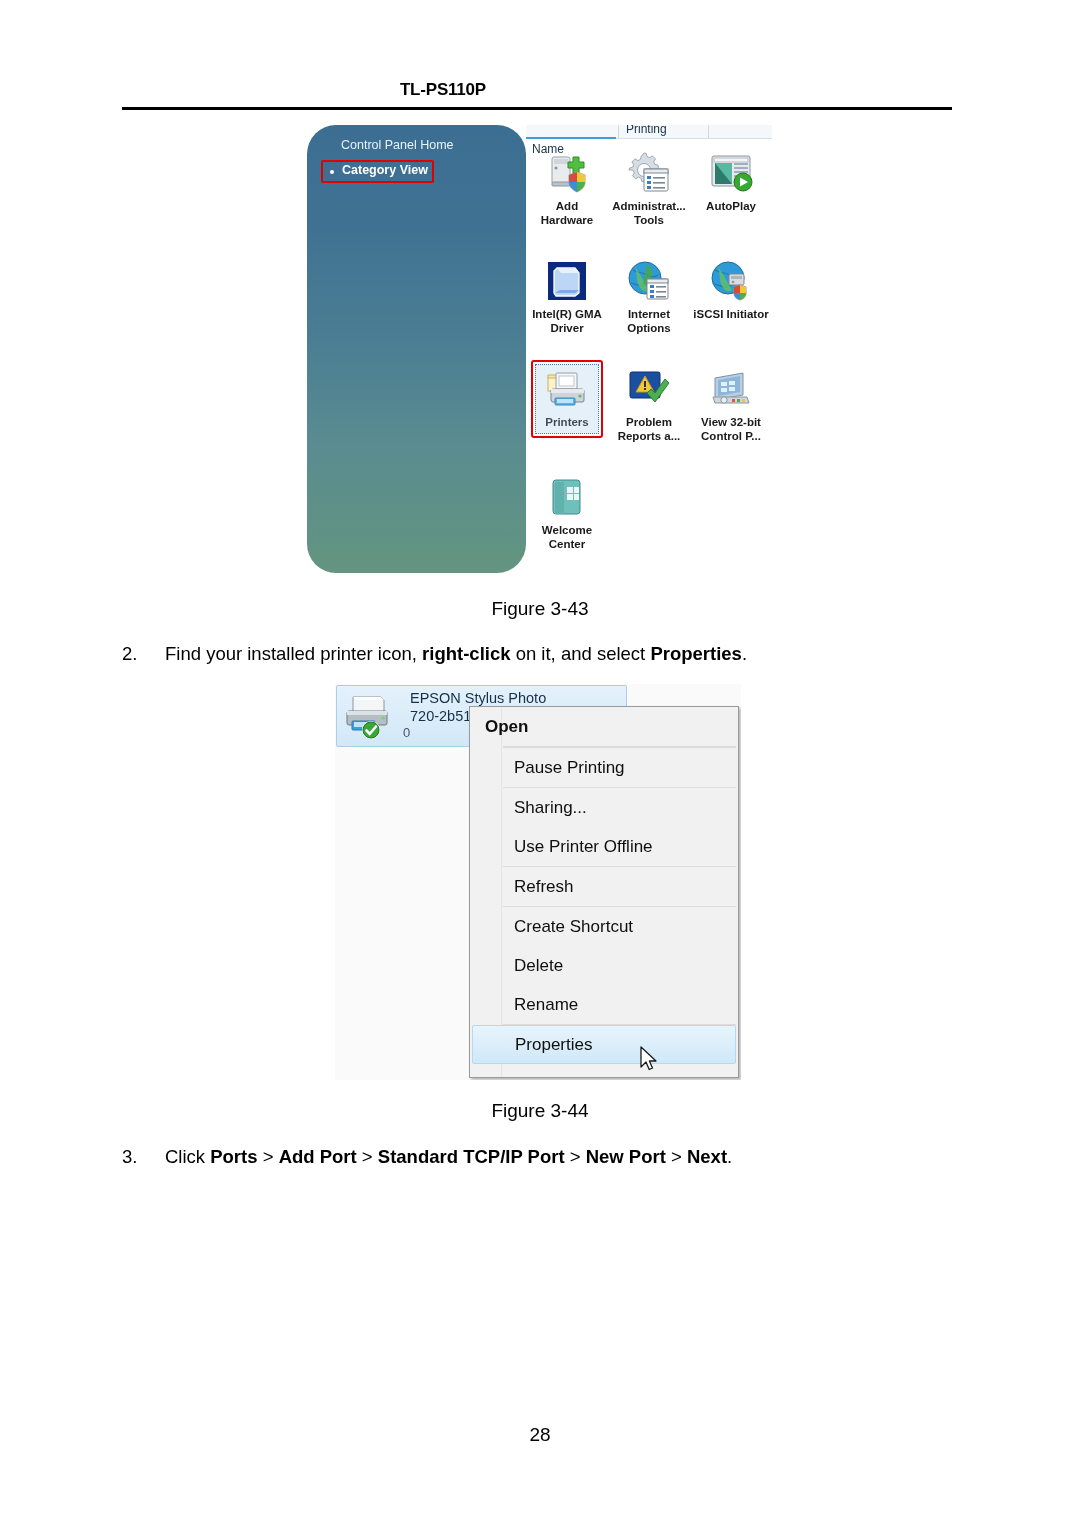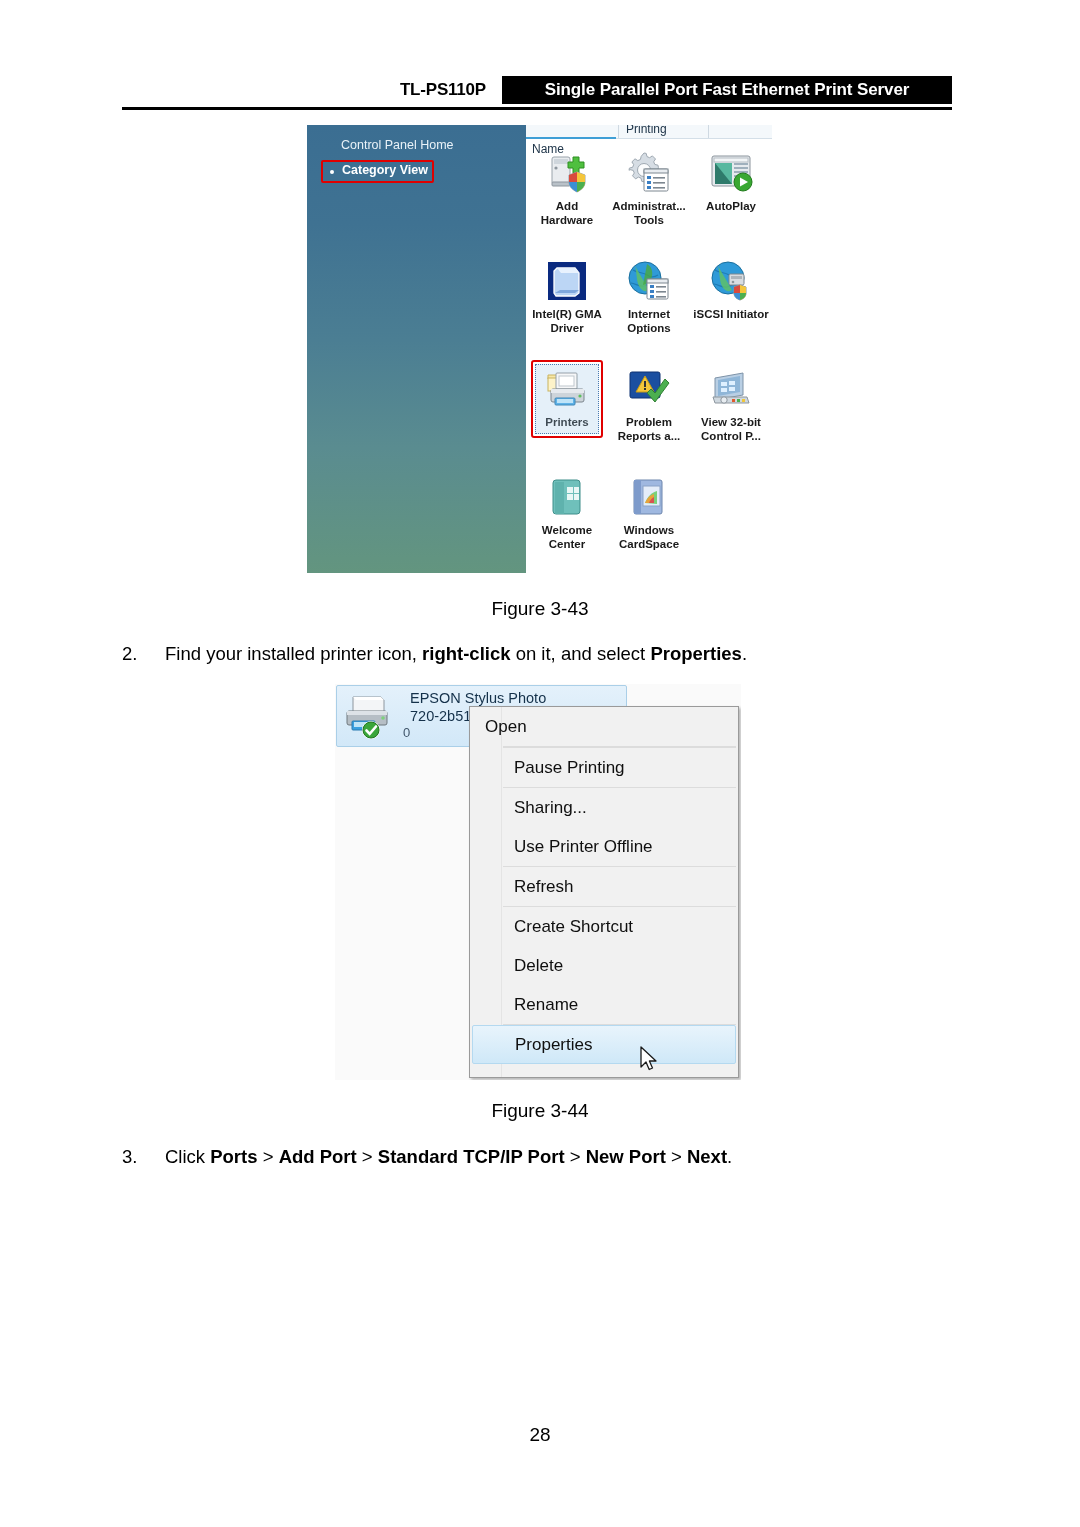--- a/index.html
+++ b/index.html
@@ -70,20 +70,21 @@
     background: #ffffff;
     overflow: hidden;
   }
   .cp-sidebar {
     position: absolute;
     left: 0;
     top: 0;
     width: 219px;
     height: 448px;
     background: linear-gradient(to bottom, #3b6e92 0%, #3f7292 22%, #4b7e93 48%, #5a8c90 72%, #63957f 100%);
+    border-radius: 29px;
   }
   .cp-side-home {
     position: absolute;
     left: 34px;
     top: 13px;
     font-size: 12.5px;
     color: #e9f2f8;
     white-space: nowrap;
   }
   .cp-side-classic-wrap {
@@ -315,21 +316,21 @@
   .ctx-item {
     position: relative;
     height: 39px;
     line-height: 39px;
     padding-left: 44px;
     font-size: 17px;
     color: #0f0f0f;
     white-space: nowrap;
     box-sizing: border-box;
   }
-  .ctx-item.bold { font-weight: normal; padding-left: 15px; }
+  .ctx-item.bold { font-weight: bold; padding-left: 15px; }
   .ctx-sep {
     height: 1px;
     margin: 0 2px 0 33px;
     background: #dcdcdc;
   }
   .ctx-item.hover {
     background: linear-gradient(to bottom, #e8f4fc 0%, #cfe8f8 100%);
     border: 1px solid #b4d9f0;
     border-radius: 2px;
     margin: 0 2px;
@@ -353,21 +354,20 @@
     text-align: center;
     font-size: 19px;
     color: #000;
   }
 </style>
 </head>
 <body>
 
 <div class="page-header">
   <div class="hdr-model">TL-PS110P</div>
-  <div class="hdr-banner">Single Parallel Port Fast Ethernet Print Server</div>
   <div class="hdr-rule"></div>
 </div>
 
 <div class="fig43">
 
   <div class="cp-sidebar">
     <div class="cp-side-home">Control Panel Home</div>
     <div class="cp-side-classic-wrap">
       <div class="cp-bullet"></div>
       <div class="cp-side-classic">Category View</div>
@@ -563,34 +563,20 @@
             <rect x="24" y="14" width="6" height="6" fill="#e9f7f6"></rect>
             <rect x="31" y="14" width="5" height="6" fill="#e9f7f6"></rect>
             <rect x="24" y="21" width="6" height="6" fill="#e9f7f6"></rect>
             <rect x="31" y="21" width="5" height="6" fill="#e9f7f6"></rect>
           </svg>
         </div>
         <div class="lbl">Welcome
 Center</div>
       </div>
 
-      <div class="cp-item">
-        <div class="ic">
-          <svg width="48" height="48" viewBox="0 0 48 48">
-            <rect x="9" y="7" width="28" height="34" rx="2" fill="#9fb8e0" stroke="#6d86ad"></rect>
-            <rect x="9" y="7" width="7" height="34" fill="#7e9bcb"></rect>
-            <rect x="18" y="13" width="17" height="20" fill="#e4edf9" stroke="#8aa2c6"></rect>
-            <path d="M20 30c3-7 6-10 12-12v13z" fill="#7ad17a"></path>
-            <path d="M20 30c2-5 5-8 9-9v9z" fill="#e8a33a"></path>
-            <path d="M24 30c1-3 3-5 5-6v6z" fill="#d9534f"></path>
-          </svg>
-        </div>
-        <div class="lbl">Windows
-CardSpace</div>
-      </div>
 
     </div>
   </div>
 </div>
 
 <div class="caption" style="top:598px;">Figure 3-43</div>
 
 <div class="step" style="left:122px; top:643px;">
   <span class="num">2.</span>
   <span class="txt"><span>Find your installed printer icon, </span><span class="b">right-click</span><span> on it, and select </span><span class="b">Properties</span><span>.</span></span>

